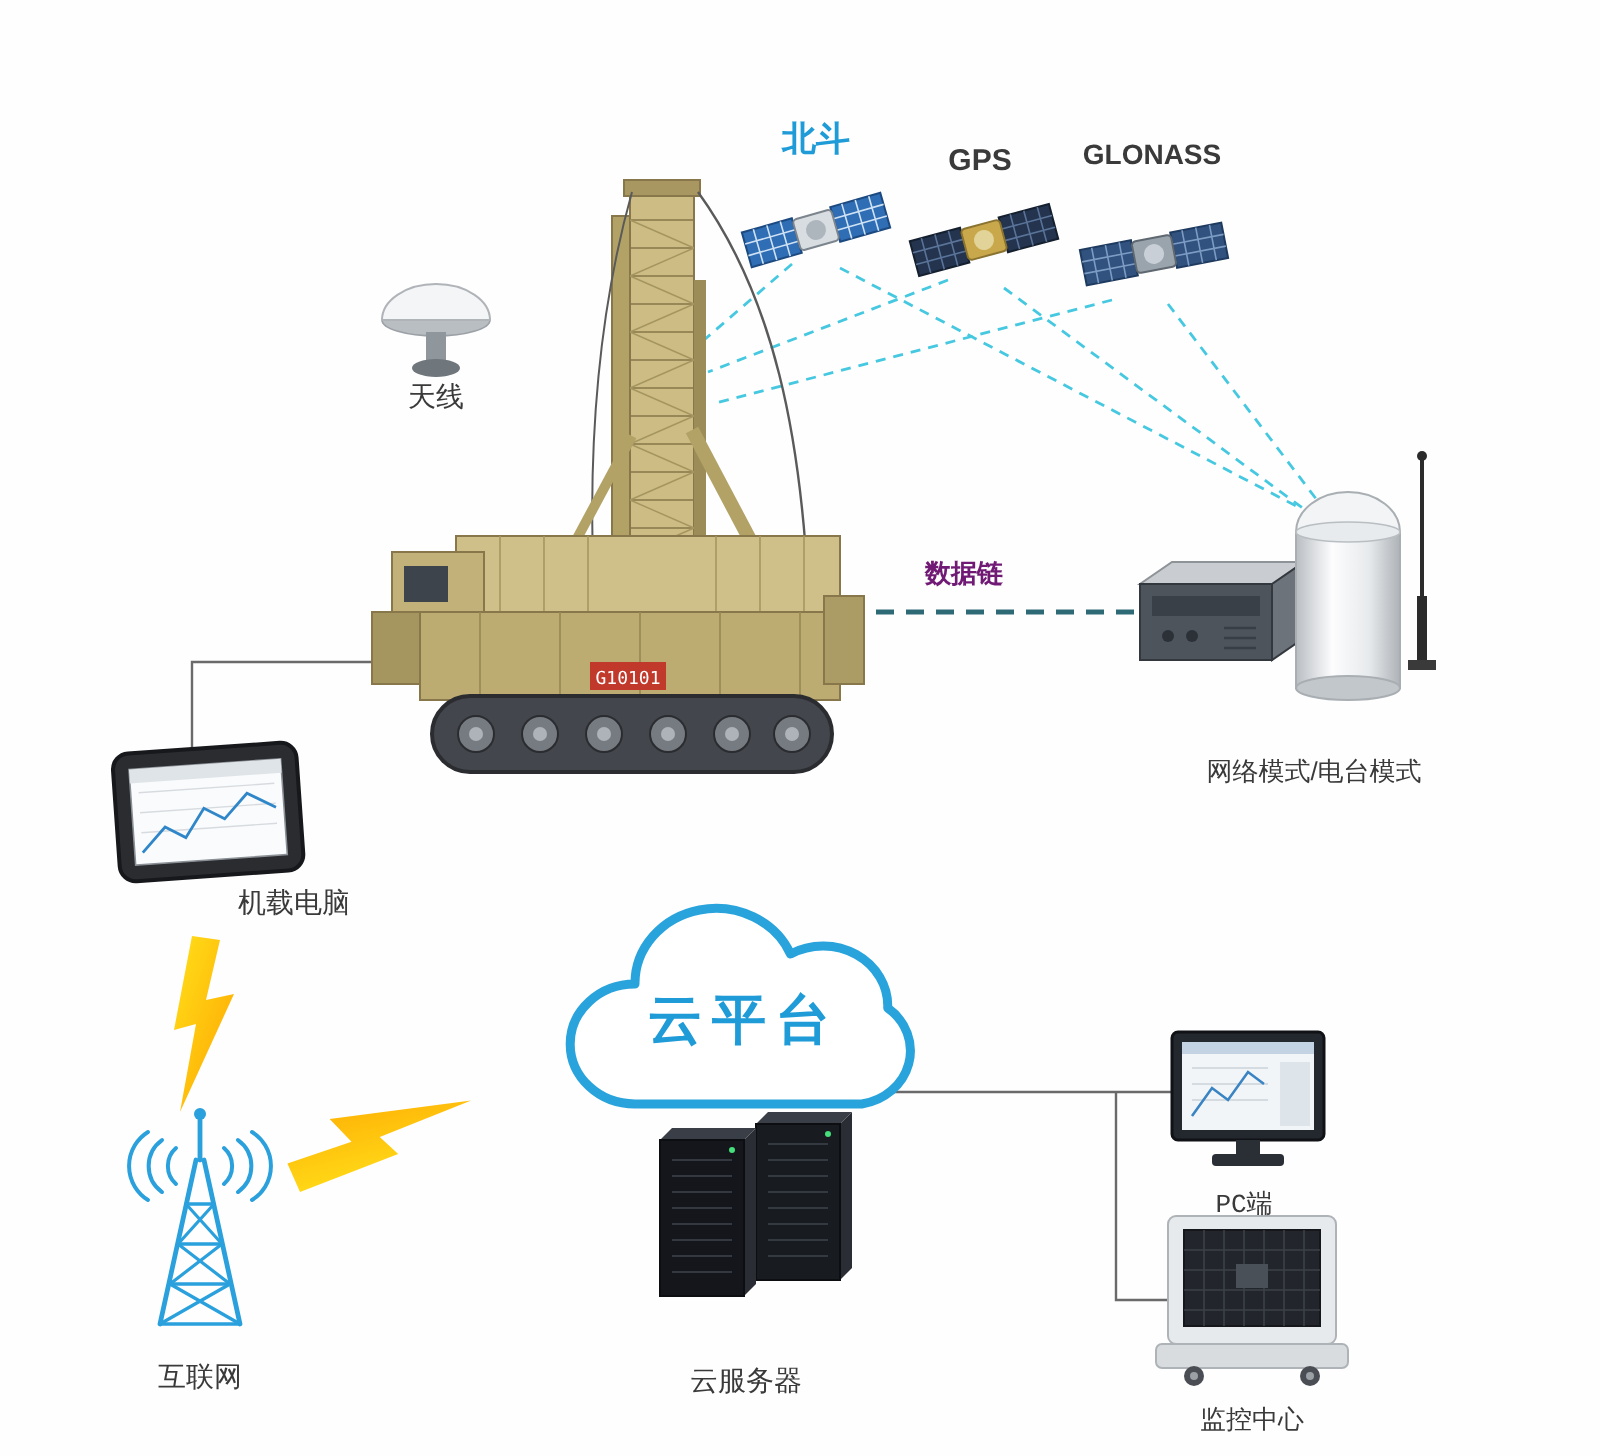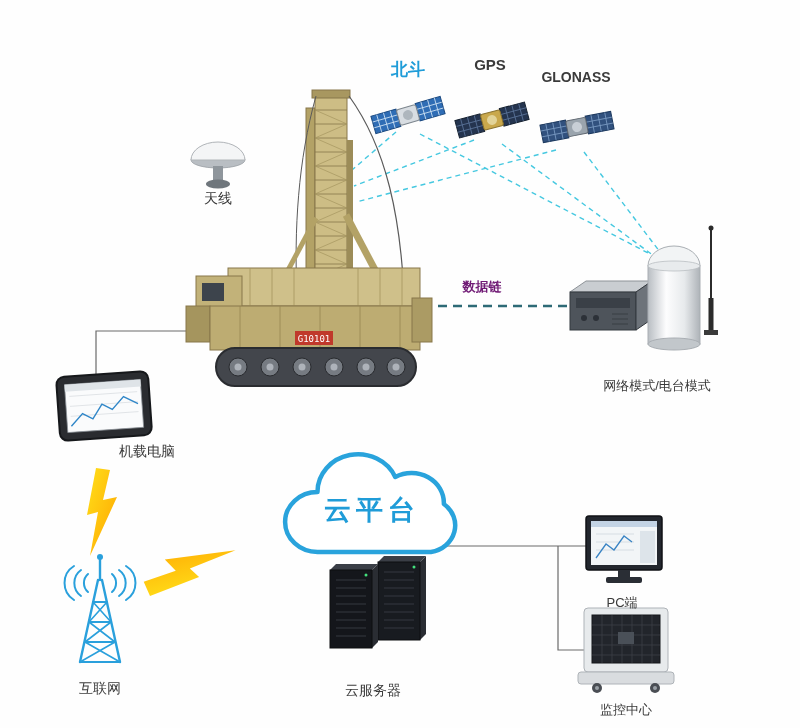--- a/index.html
+++ b/index.html
@@ -200,25 +200,25 @@
     <rect x="618" y="632" width="16" height="12" fill="#4a5058"></rect>
     <rect x="578" y="672" width="96" height="12" rx="3" fill="#d9dcdf" stroke="#aeb3b8"></rect>
     <circle cx="597" cy="688" r="5" fill="#4a4e54"></circle>
         <circle cx="655" cy="688" r="5" fill="#4a4e54"></circle>
     <circle cx="597" cy="688" r="2" fill="#9aa0a6"></circle>
         <circle cx="655" cy="688" r="2" fill="#9aa0a6"></circle>
   </g>
 </svg>
 
 <div class="lbl blue" style="left:408px;top:60px;font-size:17px;">北斗</div>
-<div class="lbl b" style="left:490px;top:56px;font-size:15px;">GPS</div>
+<div class="lbl b" style="left:490px;top:72px;font-size:15px;">GPS</div>
 <div class="lbl b" style="left:576px;top:69px;font-size:14px;">GLONASS</div>
 <div class="lbl" style="left:218px;top:190px;">天线</div>
 <div class="lbl b" style="left:482px;top:279px;font-size:13px;color:#701a75;">数据链</div>
 <div class="lbl" style="left:657px;top:378px;font-size:13px;">网络模式/电台模式</div>
 <div class="lbl" style="left:101px;top:443px;margin-left:46px;">机载电脑</div>
 <div class="lbl" style="left:100px;top:668px;margin-top:12px;">互联网</div>
 <div class="lbl blue big" style="left:372px;top:494px;">云平台</div>
 <div class="lbl" style="left:373px;top:652px;margin-top:30px;">云服务器</div>
-<div class="lbl" style="left:622px;top:595px;font-size:13px;">PC端</div>
+<div class="lbl" style="left:622px;top:595px;font-size:13px;font-family:Liberation Mono, monospace;">PC端</div>
 <div class="lbl" style="left:626px;top:702px;font-size:13px;">监控中心</div>
 
 </div>
 
 </body></html>

